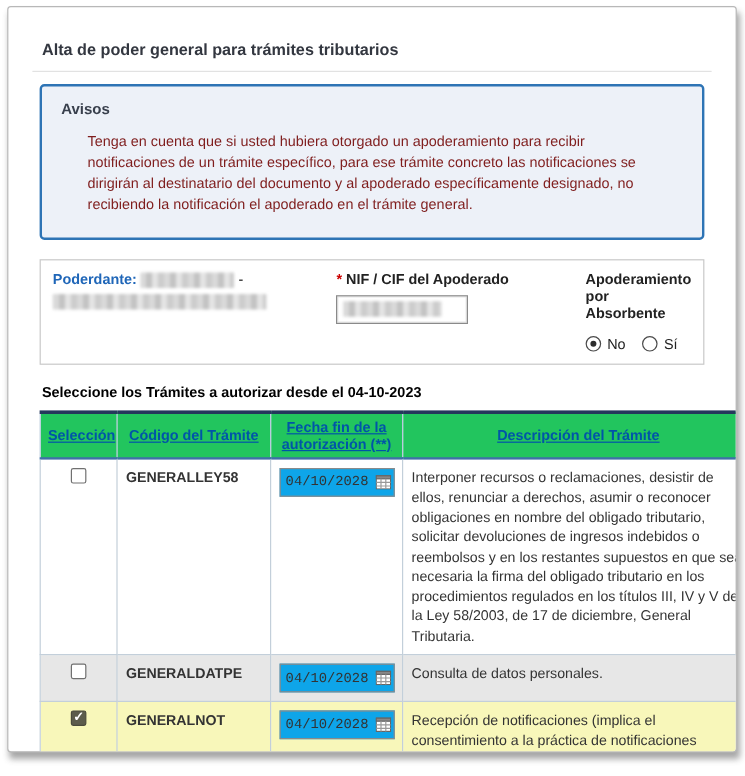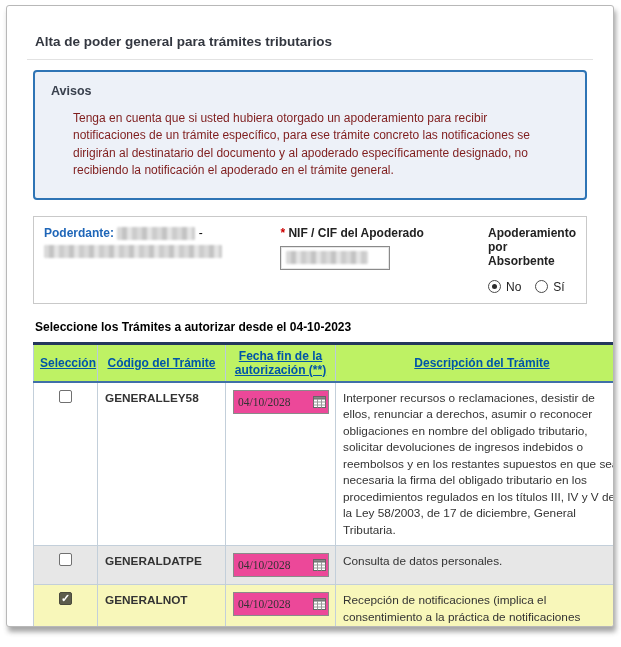--- a/index.html
+++ b/index.html
@@ -46,21 +46,21 @@
   .radio { width:13px; height:13px; border:1px solid #4a4a4a; border-radius:50%; display:inline-block; position:relative; background:#fff; margin-right:3px; }
   .radio.checked::after { content:""; position:absolute; left:3px; top:3px; width:5px; height:5px; border-radius:50%; background:#2d2d2d; }
   .radio-group-gap { width:10px; }
 
   
   .tramites-heading { font-size:12px; font-weight:bold; color:#000000; margin:4px 6px 8px 8px; }
 
   
   table.tramites { border-collapse:collapse; margin:0 6px; width:595px; table-layout:fixed; }
   table.tramites th {
-    background:#bef264; color:#0055a8; font-size:12px; font-weight:bold; text-decoration:underline;
+    background:#22c55e; color:#0055a8; font-size:12px; font-weight:bold; text-decoration:underline;
     border-top:3px solid #24385c; border-bottom:2px solid #4070a8;
     border-left:1px solid #b9cbdd; border-right:1px solid #b9cbdd;
     padding:4px 6px; text-align:center; vertical-align:middle;
   }
   table.tramites td {
     border:1px solid #c3cfda; font-size:11.8px; color:#333;
     padding:7px 7px; vertical-align:top; line-height:1.4;
   }
   .col-sel { width:64px; } .col-cod { width:128px; } .col-fec { width:110px; } .col-des { width:293px; }
   td.cell-sel { text-align:center; }
@@ -72,22 +72,22 @@
     width:13px; height:13px; border:1px solid #707070; background:#fff;
     display:inline-block; position:relative; border-radius:2px;
   }
   .checkbox.checked { background:#5c5c4c; border-color:#4a4a3c; }
   .checkbox.checked::after {
     content:"✓"; position:absolute; left:1px; top:-2px; color:#fff; font-size:11px; font-weight:bold;
   }
 
   .date-wrap { position:relative; width:96px; }
   .date-input {
-    width:96px; height:24px; border:1px solid #8a8a8a; background:#ec4899;
-    font-family:Liberation Serif, serif; font-size:11.5px; color:#333; padding:0 18px 0 4px;
+    width:96px; height:24px; border:1px solid #8a8a8a; background:#0ea5e9;
+    font-family:Liberation Mono, monospace; font-size:11.5px; color:#333; padding:0 18px 0 4px;
   }
   .cal-icon { position:absolute; right:3px; top:5px; }
 </style>
 </head>
 <body>
 
 <div class="panel">
 
   <div class="page-title">Alta de poder general para trámites tributarios</div>
   <hr class="title-rule">

